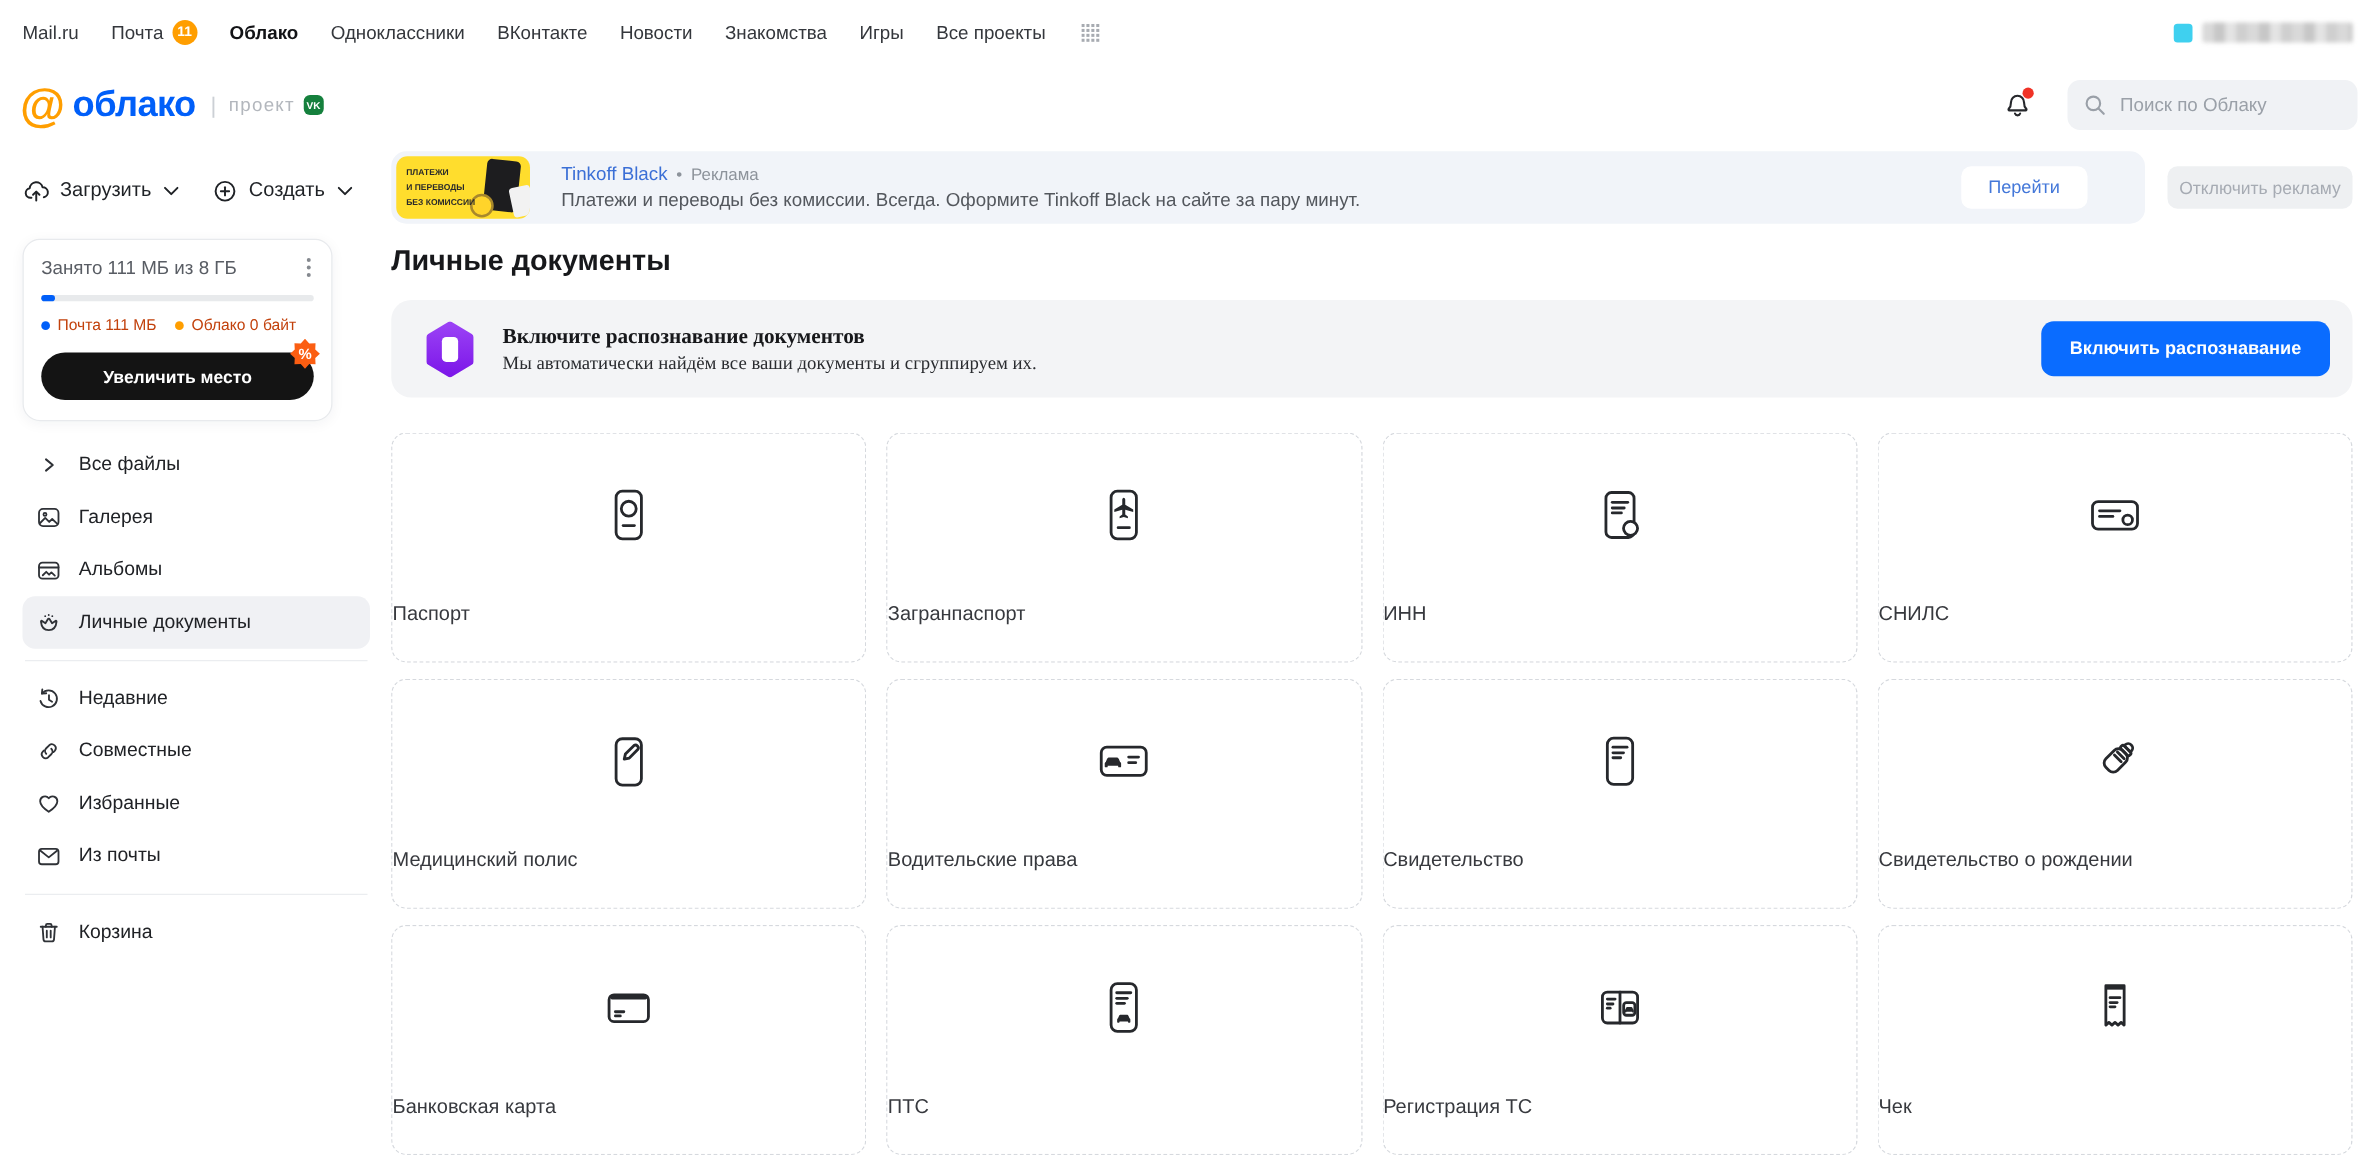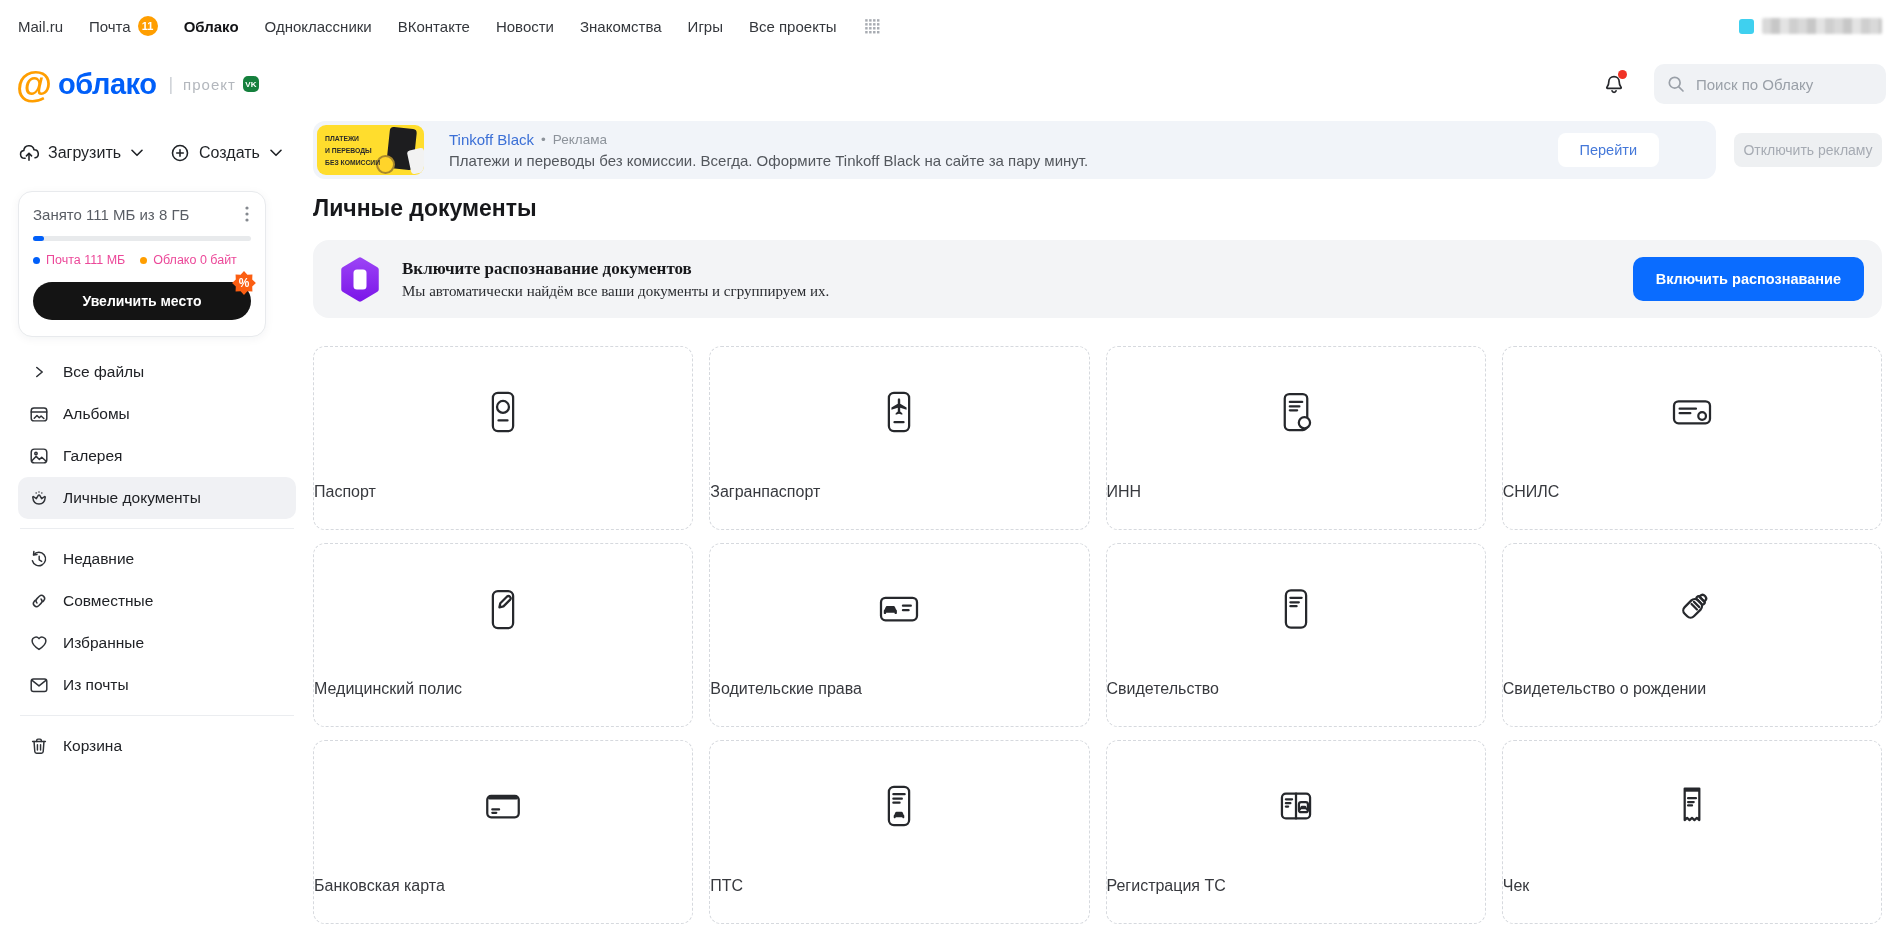--- a/index.html
+++ b/index.html
@@ -50,39 +50,39 @@
   .chev { margin-left:2px; }
 
   
   .storage-card { width:248px; margin-top:23px; background:#fff; border:1px solid #e8eaed; border-radius:14px;
     padding:14px 14px 16px; box-shadow:0 2px 10px rgba(20,30,50,.05); }
   .storage-top { display:flex; align-items:flex-start; justify-content:space-between; }
   .storage-title { font-size:15px; color:#595d64; }
   .kebab { padding:0 2px; }
   .progress-track { margin-top:13px; height:5px; border-radius:3px; background:#e8eaec; position:relative; }
   .progress-fill { position:absolute; left:0; top:0; height:5px; width:11px; border-radius:3px; background:#005ff9; }
-  .legend { margin-top:12px; display:flex; gap:15px; font-size:12.5px; color:#ec4899; }
+  .legend { margin-top:12px; display:flex; gap:15px; font-size:12.5px; color:#c2410c; }
   .legend span { display:flex; align-items:center; gap:6px; }
   .dot { width:7px; height:7px; border-radius:50%; }
   .dot-blue { background:#005ff9; } .dot-orange { background:#ff9e00; }
   .upgrade-btn { position:relative; margin-top:15px; width:100%; height:38px; border-radius:19px; background:#141414;
     color:#fff; font-size:14px; font-weight:700; }
   .sale-badge { position:absolute; top:-12px; right:-6px; }
 
   
   .side-nav { margin-top:14px; width:278px; }
   .side-item { height:42px; display:flex; align-items:center; gap:13px; padding:0 8px 0 10px;
     border-radius:10px; font-size:15.5px; color:#202226; cursor:pointer; }
   .side-item.active { background:#f0f1f4; }
   .side-item .ic { width:22px; display:flex; justify-content:center; }
   .side-div { height:1px; background:#ebedf0; margin:9px 2px; }
 
   
   .ad-row { display:flex; align-items:center; gap:18px; }
-  .ad-banner { flex:1; height:58px; border-radius:12px; background:#f1f4f9; display:flex; align-items:center; padding:4px 15px 4px 4px; }
+  .ad-banner { flex:1; height:58px; border-radius:12px; background:#f1f4f9; display:flex; align-items:center; padding:4px 4px 4px 4px; }
   .ad-thumb { position:relative; width:107px; height:50px; border-radius:9px; background:#ffdd2d; overflow:hidden; flex:none; }
   .thumb-lines { position:absolute; left:8px; top:8px; font-size:6.8px; font-weight:700; color:#2a2a2a; line-height:1.75; text-transform:uppercase; }
   .thumb-card { position:absolute; right:9px; top:3px; width:27px; height:41px; background:#1d1d1f; border-radius:4px; transform:rotate(6deg); }
   .thumb-coin { position:absolute; right:29px; bottom:1px; width:19px; height:19px; border-radius:50%; background:#ffd42a; border:2.5px solid #a8882c; }
   .thumb-blob { position:absolute; right:-2px; bottom:2px; width:17px; height:24px; background:#f2f2f2; border-radius:3px; transform:rotate(-12deg); }
   .ad-text { margin-left:25px; }
   .ad-title-row { display:flex; align-items:center; gap:7px; font-size:15px; }
   .ad-link { color:#3b6fd6; }
   .ad-meta { color:#8d939b; font-size:13.5px; }
   .ad-desc { margin-top:4px; font-size:15px; color:#53575d; }
@@ -256,36 +256,36 @@
         <span class="ic">
           <svg width="14" height="14" viewBox="0 0 14 14" fill="none" stroke="#2f3237" stroke-width="1.6" stroke-linecap="round" stroke-linejoin="round">
               <path d="M4.8 2.5 L10.2 7 L4.8 11.5"></path>
             </svg>
         </span>
         <span>Все файлы</span>
       </div>
       <div class="side-item">
         <span class="ic">
           <svg width="22" height="22" viewBox="0 0 24 24" fill="none" stroke="#2f3237" stroke-width="1.6" stroke-linecap="round" stroke-linejoin="round">
+            <rect x="3.5" y="4.5" width="17" height="15" rx="3.5"></rect>
+              <circle cx="8.7" cy="9.3" r="1.3"></circle>
+            <path d="M4.5 16.8 l4.4-4.4 3.5 3.5 2.6-2.6 4.5 4.2"></path>
+          </svg>
+        </span>
+        <span>Галерея</span>
+      </div>
+      <div class="side-item">
+        <span class="ic">
+          <svg width="22" height="22" viewBox="0 0 24 24" fill="none" stroke="#2f3237" stroke-width="1.6" stroke-linecap="round" stroke-linejoin="round">
             <rect x="3.5" y="5.5" width="17" height="14" rx="3"></rect>
               <line x1="3.5" y1="9.8" x2="20.5" y2="9.8"></line>
             <path d="M6.8 16.6 l3-3 2.5 2.5 2-2 3 2.8"></path>
           </svg>
         </span>
         <span>Альбомы</span>
-      </div>
-      <div class="side-item">
-        <span class="ic">
-          <svg width="22" height="22" viewBox="0 0 24 24" fill="none" stroke="#2f3237" stroke-width="1.6" stroke-linecap="round" stroke-linejoin="round">
-            <rect x="3.5" y="4.5" width="17" height="15" rx="3.5"></rect>
-              <circle cx="8.7" cy="9.3" r="1.3"></circle>
-            <path d="M4.5 16.8 l4.4-4.4 3.5 3.5 2.6-2.6 4.5 4.2"></path>
-          </svg>
-        </span>
-        <span>Галерея</span>
       </div>
       <div class="side-item active">
         <span class="ic">
           <svg width="22" height="22" viewBox="0 0 24 24" fill="none" stroke="#2f3237" stroke-width="1.6" stroke-linecap="round" stroke-linejoin="round">
             <path d="M12 18.6 C7.8 18.6 5.6 15.9 5.2 11.2 c-0.05-0.55 0.55-0.9 1-0.58 l2.9 2.05 2.1-3.5 c0.37-0.6 1.23-0.6 1.6 0 l2.1 3.5 2.9-2.05 c0.45-0.32 1.05 0.03 1 0.58 C18.4 15.9 16.2 18.6 12 18.6 z"></path>
             <path d="M8.9 6.4 l0 0.1 M12 5.4 l0 0.1 M15.1 6.4 l0 0.1"></path>
           </svg>
         </span>
         <span>Личные документы</span>
       </div>

